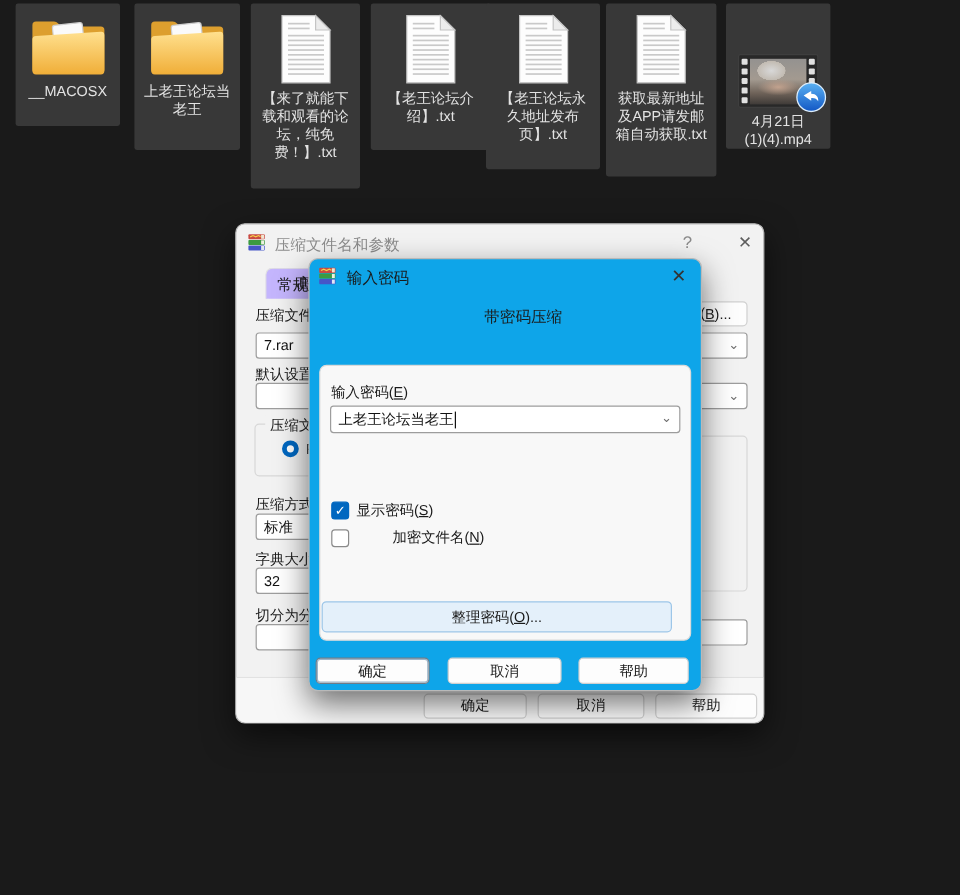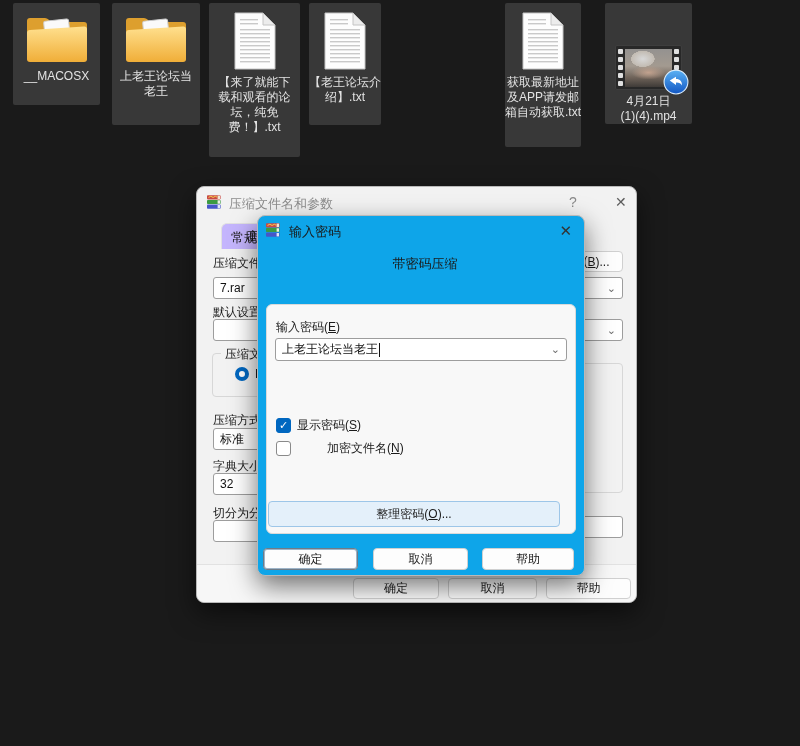--- a/index.html
+++ b/index.html
@@ -104,60 +104,80 @@
         <rect x="8" y="34" width="30" height="1.4"></rect>
           <rect x="8" y="38" width="30" height="1.4"></rect>
         <rect x="8" y="42" width="30" height="1.4"></rect>
           <rect x="8" y="46" width="30" height="1.4"></rect>
         <rect x="8" y="50" width="30" height="1.4"></rect>
       </g>
     </svg>
     <div class="tile-label" style="width:78px;">【来了就能下载和观看的论坛，纯免费！】.txt</div>
   </div>
 
-  <div class="tile" style="left:309px;top:3px;width:72px;height:122px;">
+  <div class="tile" style="left:309px;top:3px;width:100px;height:122px;">
     <svg width="46" height="60" viewBox="0 0 46 60">
       <path d="M3 2 h28 l12 12 v44 H3 z" fill="#fdfdfd" stroke="#c4c4c4"></path>
       <path d="M31 2 l12 12 h-12 z" fill="#ececec" stroke="#c4c4c4"></path>
       <g fill="#c9c9c9">
         <rect x="8" y="8" width="18" height="1.4"></rect>
           <rect x="8" y="12" width="18" height="1.4"></rect>
         <rect x="8" y="18" width="30" height="1.4"></rect>
           <rect x="8" y="22" width="30" height="1.4"></rect>
         <rect x="8" y="26" width="30" height="1.4"></rect>
           <rect x="8" y="30" width="30" height="1.4"></rect>
         <rect x="8" y="34" width="30" height="1.4"></rect>
           <rect x="8" y="38" width="30" height="1.4"></rect>
         <rect x="8" y="42" width="30" height="1.4"></rect>
           <rect x="8" y="46" width="30" height="1.4"></rect>
         <rect x="8" y="50" width="30" height="1.4"></rect>
       </g>
     </svg>
     <div class="tile-label" style="width:78px;">【老王论坛介绍】.txt</div>
   </div>
 
-
-  <div class="tile" style="left:505px;top:3px;width:76px;height:144px;">
+  <div class="tile" style="left:405px;top:3px;width:95px;height:138px;">
     <svg width="46" height="60" viewBox="0 0 46 60">
       <path d="M3 2 h28 l12 12 v44 H3 z" fill="#fdfdfd" stroke="#c4c4c4"></path>
       <path d="M31 2 l12 12 h-12 z" fill="#ececec" stroke="#c4c4c4"></path>
       <g fill="#c9c9c9">
         <rect x="8" y="8" width="18" height="1.4"></rect>
           <rect x="8" y="12" width="18" height="1.4"></rect>
         <rect x="8" y="18" width="30" height="1.4"></rect>
           <rect x="8" y="22" width="30" height="1.4"></rect>
         <rect x="8" y="26" width="30" height="1.4"></rect>
           <rect x="8" y="30" width="30" height="1.4"></rect>
         <rect x="8" y="34" width="30" height="1.4"></rect>
           <rect x="8" y="38" width="30" height="1.4"></rect>
         <rect x="8" y="42" width="30" height="1.4"></rect>
           <rect x="8" y="46" width="30" height="1.4"></rect>
         <rect x="8" y="50" width="30" height="1.4"></rect>
       </g>
     </svg>
+    <div class="tile-label" style="width:76px;">【老王论坛永久地址发布页】.txt</div>
+  </div>
+
+  <div class="tile" style="left:505px;top:3px;width:92px;height:144px;">
+    <svg width="46" height="60" viewBox="0 0 46 60">
+      <path d="M3 2 h28 l12 12 v44 H3 z" fill="#fdfdfd" stroke="#c4c4c4"></path>
+      <path d="M31 2 l12 12 h-12 z" fill="#ececec" stroke="#c4c4c4"></path>
+      <g fill="#c9c9c9">
+        <rect x="8" y="8" width="18" height="1.4"></rect>
+          <rect x="8" y="12" width="18" height="1.4"></rect>
+        <rect x="8" y="18" width="30" height="1.4"></rect>
+          <rect x="8" y="22" width="30" height="1.4"></rect>
+        <rect x="8" y="26" width="30" height="1.4"></rect>
+          <rect x="8" y="30" width="30" height="1.4"></rect>
+        <rect x="8" y="34" width="30" height="1.4"></rect>
+          <rect x="8" y="38" width="30" height="1.4"></rect>
+        <rect x="8" y="42" width="30" height="1.4"></rect>
+          <rect x="8" y="46" width="30" height="1.4"></rect>
+        <rect x="8" y="50" width="30" height="1.4"></rect>
+      </g>
+    </svg>
     <div class="tile-label" style="width:82px;">获取最新地址及APP请发邮箱自动获取.txt</div>
   </div>
 
   <div class="tile" style="left:605px;top:3px;width:87px;height:121px;">
     <div class="film">
       <div class="sp">
           <i></i>
           <i></i>
           <i></i>
           <i></i>
@@ -267,21 +287,21 @@
         <path d="M2.5 3.4 l2.3-1.1 2.3 1.1 2.3-1.1 1.8 0.9" stroke="#f7d14a" stroke-width="1" fill="none"></path>
         <rect x="1" y="5.9" width="13.6" height="4.2" rx="0.8" fill="#3c9a42"></rect>
         <rect x="11.6" y="6.3" width="2.4" height="3.4" fill="#eef0e2"></rect>
         <rect x="1" y="10.6" width="13.6" height="4.2" rx="0.8" fill="#4656c8"></rect>
         <rect x="11.6" y="11" width="2.4" height="3.4" fill="#e2e6f5"></rect>
       </svg>
     </div>
     <div class="abs titlebar-title" style="left:31px;top:7px;color:#1a1a1a;">输入密码</div>
     <div class="winctl" style="right:12px;top:7px;color:#333;font-size:15px;">✕</div>
 
-    <div class="abs" style="left:4px;top:39px;width:100%;text-align:center;font-size:13px;">带密码压缩</div>
+    <div class="abs" style="left:15px;top:39px;width:100%;text-align:center;font-size:13px;">带密码压缩</div>
 
     <div class="panel" style="left:8px;top:88px;width:310px;height:230px;">
       <div class="abs lbl" style="left:9px;top:14px;">
         <span>输入密码(</span><span class="mn">E</span><span>)</span>
       </div>
       <div class="combo" style="left:8px;top:33px;width:292px;height:23px;">
         <span>上老王论坛当老王</span>
         <span class="caret"></span>
         <span class="chev">⌄</span>
       </div>

